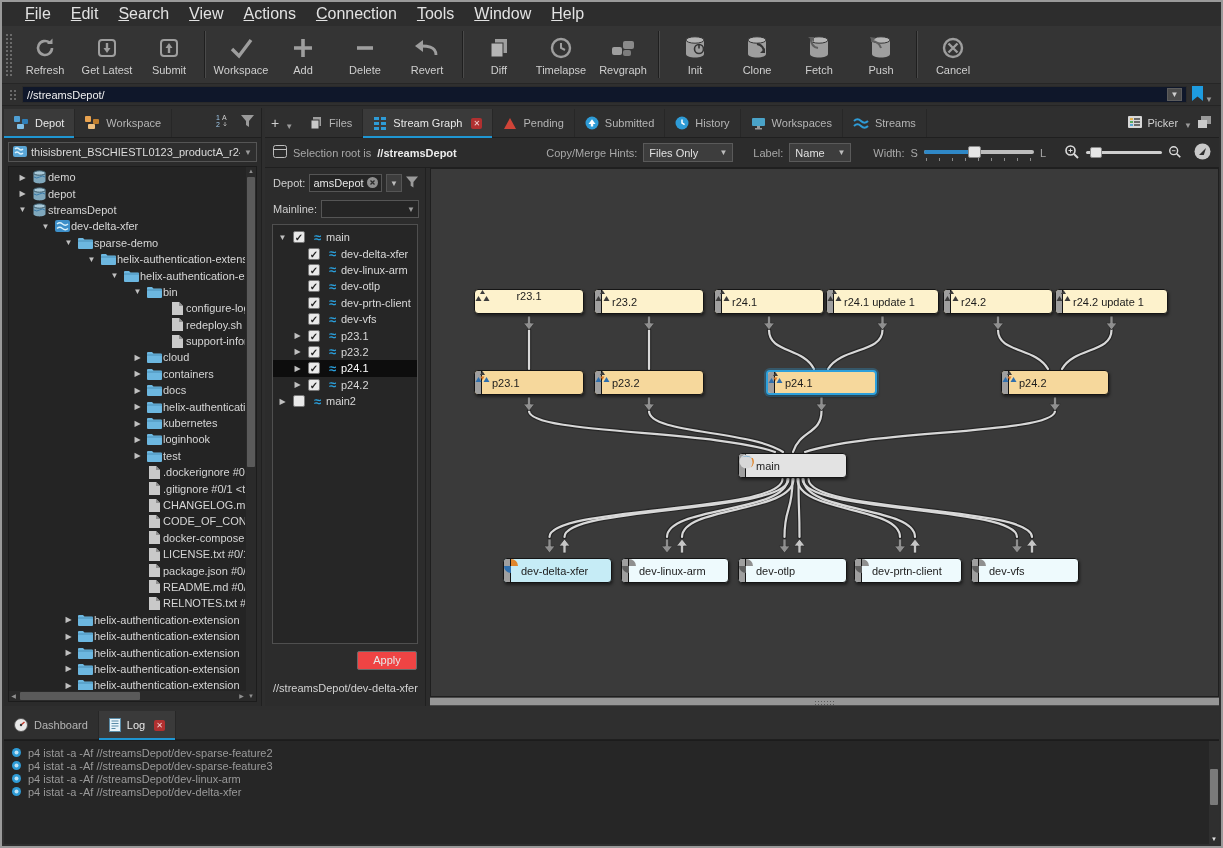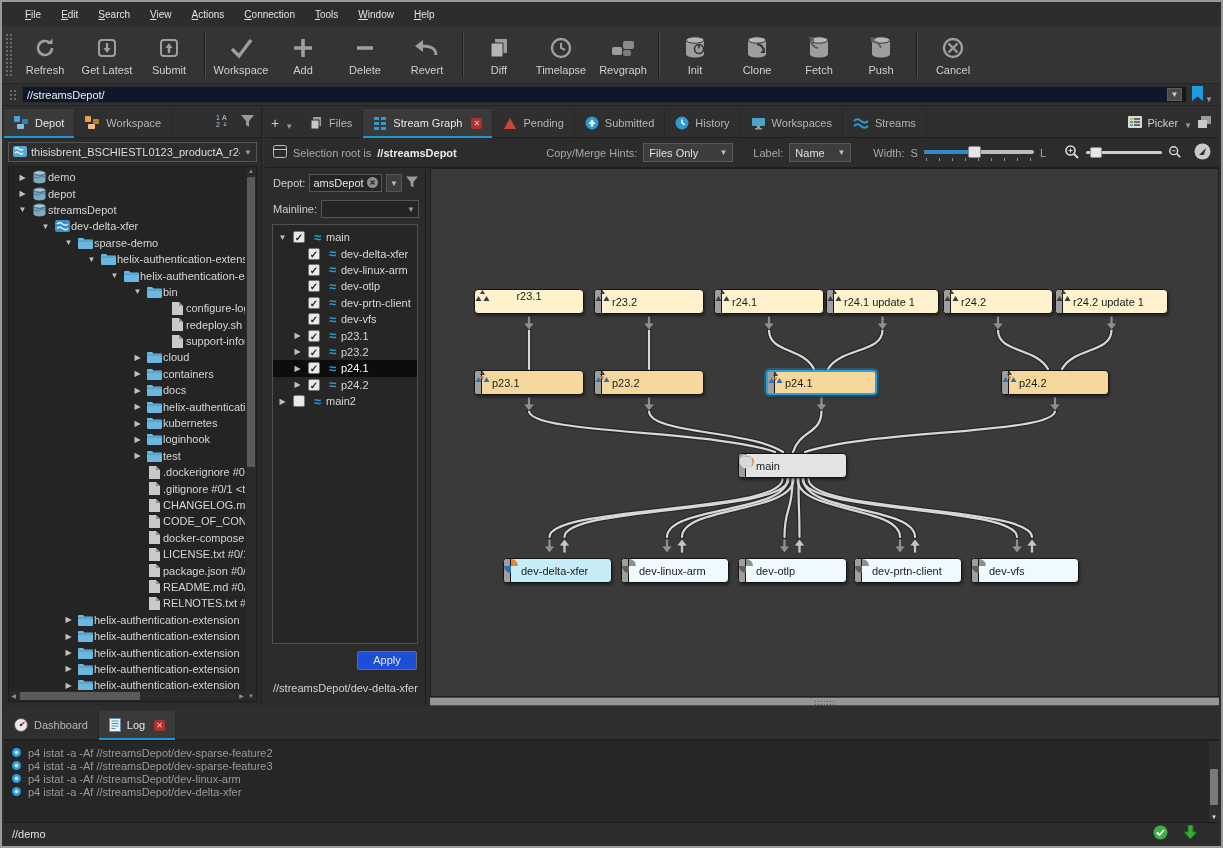--- a/index.html
+++ b/index.html
@@ -2,21 +2,21 @@
 <html><head>
 <meta charset="utf-8">
 <style>
   * { margin:0; padding:0; box-sizing:border-box; }
   html,body { background:#1b1b1b; }
   body { font-family:"Liberation Sans", sans-serif; font-size:11px; color:#d8d8d8; }
   .window { position:relative; width:1223px; height:848px; background:#2e2e2e; border:2px solid #9a9a9a; overflow:hidden; }
 
   
   .menubar { height:24px; background:#2d2d2d; display:flex; align-items:center; padding-left:14px; gap:2px; }
-  .menu-item { padding:4px 9px; color:#e2e2e2; font-size:10px; cursor:default; }
+  .menu-item { padding:4px 9px; color:#e2e2e2; font-size:16px; cursor:default; }
   .menu-item u { text-decoration:underline; }
 
   
   .toolbar { height:58px; background:#343434; display:flex; align-items:stretch; border-bottom:1px solid #262626; }
   .grip { width:8px; margin:6px 2px; background-image:radial-gradient(#6a6a6a 34%, transparent 36%); background-size:4px 4px; background-position:1px 1px; }
   .tb-btn { width:62px; display:flex; flex-direction:column; align-items:center; justify-content:center; gap:2px; color:#c9c9c9; }
   .tb-btn .ticon { height:28px; display:flex; align-items:center; justify-content:center; color:#9e9e9e; }
   .tb-btn .tlabel { font-size:11px; color:#cfcfcf; }
   .tb-sep { width:2px; margin:5px 4px; background:#1f1f1f; border-right:1px solid #4a4a4a; }
 
@@ -78,21 +78,21 @@
   .content-row { flex:1; display:flex; position:relative; }
   .filter-panel { width:161px; background:#2c2c2c; padding:6px 6px 0 8px; position:relative; border-right:1px solid #202020; }
   .frow { display:flex; align-items:center; gap:4px; margin-bottom:8px; color:#cfcfcf; }
   .f-input { flex:1; height:18px; background:#252525; border:1px solid #555; display:flex; align-items:center; padding:0 3px; color:#e6e6e6; }
   .f-drop { width:16px; height:18px; background:#3d3d3d; border:1px solid #555; color:#bdbdbd; font-size:8px; display:flex; align-items:center; justify-content:center; }
   .cb-tree { position:absolute; left:7px; right:7px; top:56px; bottom:62px; background:#262626; border:1px solid #4f4f4f; overflow:hidden; padding-top:4px; }
   .cb-row { height:16.4px; display:flex; align-items:center; white-space:nowrap; }
   .cb-row.selected { background:#0d0d0d; }
   .cbox { width:12px; height:12px; background:#e9e9e9; border:1px solid #777; border-radius:2px; margin:0 3px; color:#222; font-size:10px; line-height:11px; text-align:center; font-weight:bold; flex:none; }
   .wave { color:#2aa0dd; font-weight:bold; font-size:13px; width:18px; text-align:center; flex:none; letter-spacing:-1px; }
-  .apply-btn { position:absolute; right:8px; bottom:36px; width:60px; height:19px; background:#1d4ed8; border:1px solid #6a6a6a; border-radius:2px; color:#e8e8e8; text-align:center; line-height:17px; }
+  .apply-btn { position:absolute; right:8px; bottom:36px; width:60px; height:19px; background:#ef4444; border:1px solid #6a6a6a; border-radius:2px; color:#e8e8e8; text-align:center; line-height:17px; }
   .filter-path { position:absolute; left:8px; bottom:12px; color:#d2d2d2; }
 
   
   .canvas-wrap { flex:1; position:relative; background:#2c2c2c; padding:0 0 9px 4px; }
   .graph-canvas { position:relative; width:100%; height:100%; background:#3a3a3a; border:1px solid #1f1f1f; overflow:hidden; }
   .graph-canvas svg { position:absolute; left:0; top:0; }
   .graph-node { position:absolute; height:25px; background:#fdf2cc; border:1px solid #151515; border-radius:4px; display:flex; align-items:center; color:#1c1c1c; box-shadow:1px 2px 3px rgba(0,0,0,.45); }
   .graph-node .strip { width:7px; align-self:stretch; background:#9f9f9f; border-right:1px solid #151515; border-radius:3px 0 0 3px; flex:none; }
   .graph-node .nicon { margin:0 4px 0 6px; display:flex; flex:none; }
   .graph-node .nlabel { font-size:11px; }
@@ -1240,27 +1240,14 @@
                 <circle cx="4.5" cy="4.5" r="2" fill="#bfe3f5"></circle>
               </svg></span>
             <span>p4 istat -a -Af //streamsDepot/dev-delta-xfer</span>
           </div>
         </div>
       <div class="vscroll" style="background:#2f2f2f">
         <div class="thumb" style="top:28px; height:36px; background:#7a7a7a"></div>
         <span class="arr" style="bottom:0; color:#e0e0e0">▼</span>
       </div>
     </div>
-    <div class="statusbar">
-      <span>//demo</span>
-      <span class="spacer"></span>
-      <span class="status-icons">
-        <span><svg width="15" height="15" viewBox="0 0 15 15">
-              <circle cx="7.5" cy="7.5" r="7" fill="#3faf46"></circle>
-              <path d="M4 7.5l2.5 2.5L11 5" stroke="#fff" stroke-width="1.8" fill="none"></path>
-            </svg></span>
-        <span><svg width="13" height="15" viewBox="0 0 13 15">
-              <path d="M4 0h5v7h4l-6.5 7L0 7h4z" fill="#2fae3a" stroke="#1b6f23"></path>
-            </svg></span>
-      </span>
-    </div>
   </div>
 </div>
 
 </body></html>

